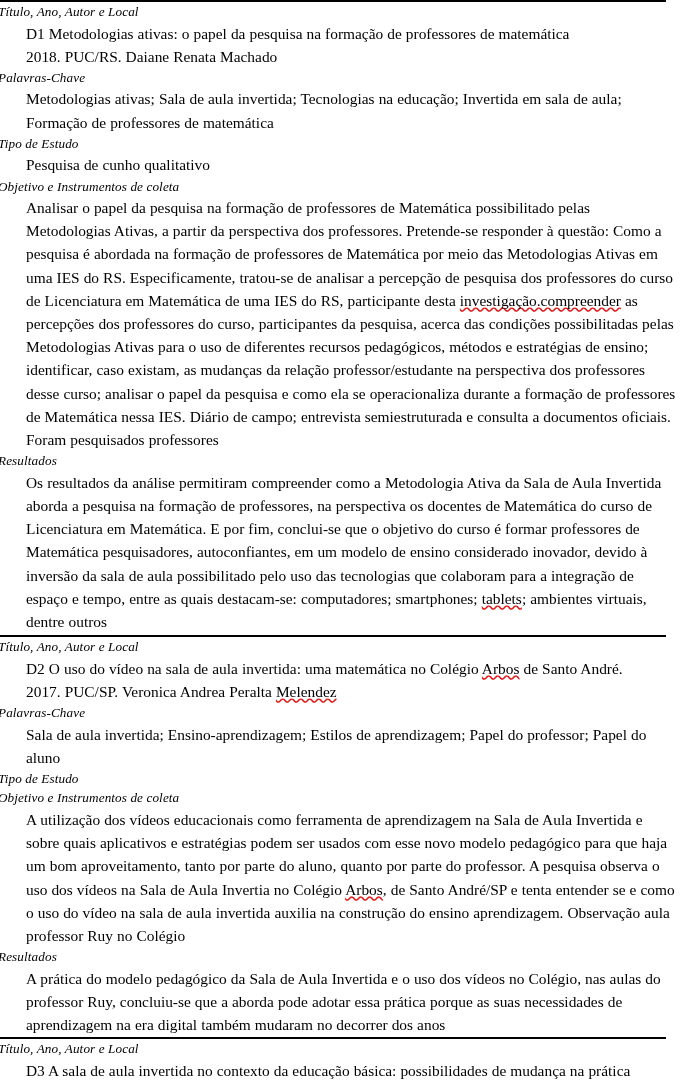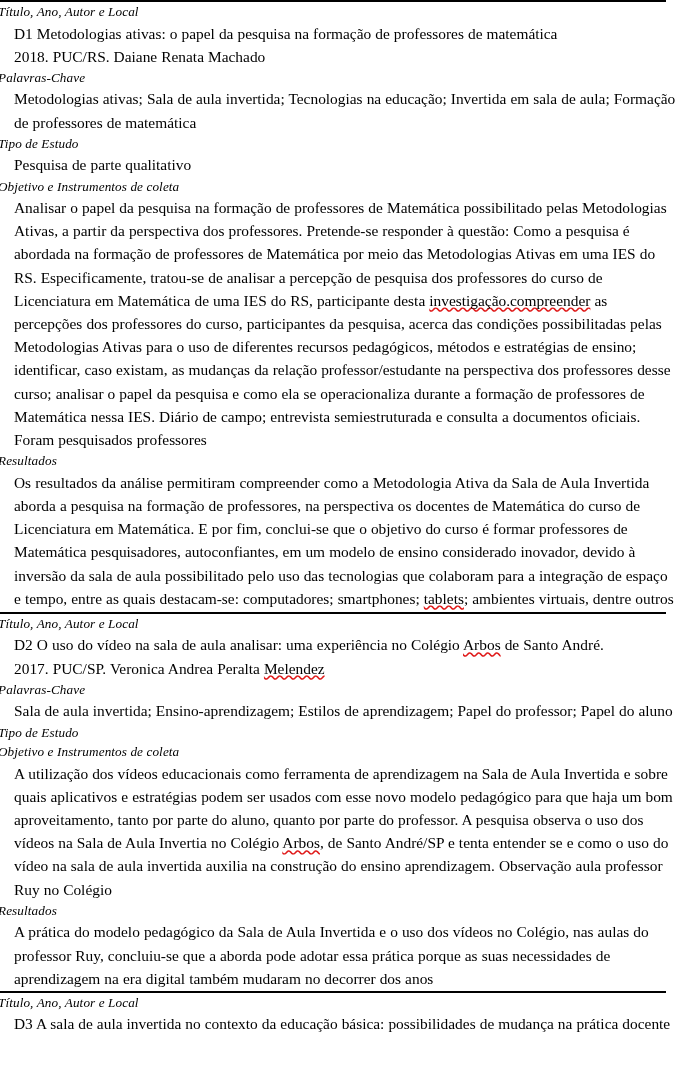--- a/index.html
+++ b/index.html
@@ -42,20 +42,21 @@
     white-space: nowrap;
     font-weight: normal;
   }
   .value {
     font-size: 15.4px;
     line-height: 23.2px;
     padding-left: 14px;
     padding-right: 16px;
     text-align: left;
     word-spacing: 0.2px;
+    margin-left: 12px;
   }
   .value p {
     margin: 0;
   }
   .sp {
     text-decoration: underline wavy #e01b1b;
     text-decoration-skip-ink: none;
     text-underline-offset: 1px;
   }
   .spacer-2 { height: 2px; }
@@ -81,21 +82,21 @@
     <div class="field">
       <div class="label">Palavras-Chave</div>
       <div class="value">
         <p>Metodologias ativas; Sala de aula invertida; Tecnologias na educação; Invertida em sala de aula; Formação de professores de matemática</p>
       </div>
     </div>
 
     <div class="field">
       <div class="label">Tipo de Estudo</div>
       <div class="value">
-        <p>Pesquisa de parte qualitativo</p>
+        <p>Pesquisa de cunho qualitativo</p>
       </div>
     </div>
 
     <div class="field">
       <div class="label">Objetivo e Instrumentos de coleta</div>
       <div class="value">
         <p><span>Analisar o papel da pesquisa na formação de professores de Matemática possibilitado pelas Metodologias Ativas, a partir da perspectiva dos professores. Pretende-se responder à questão: Como a pesquisa é abordada na formação de professores de Matemática por meio das Metodologias Ativas em uma IES do RS. Especificamente, tratou-se de analisar a percepção de pesquisa dos professores do curso de Licenciatura em Matemática de uma IES do RS, participante desta </span><span class="sp">investigação.compreender</span><span> as percepções dos professores do curso, participantes da pesquisa, acerca das condições possibilitadas pelas Metodologias Ativas para o uso de diferentes recursos pedagógicos, métodos e estratégias de ensino; identificar, caso existam, as mudanças da relação professor/estudante na perspectiva dos professores desse curso; analisar o papel da pesquisa e como ela se operacionaliza durante a formação de professores de Matemática nessa IES. Diário de campo; entrevista semiestruturada e consulta a documentos oficiais. Foram pesquisados professores</span></p>
       </div>
     </div>
 
@@ -109,21 +110,21 @@
   </div>
 
   <div class="spacer-2"></div>
   <div class="rule"></div>
 
   <div class="record">
 
     <div class="field">
       <div class="label">Título, Ano, Autor e Local</div>
       <div class="value">
-        <p><span>D2 O uso do vídeo na sala de aula analisar: uma experiência no Colégio </span><span class="sp">Arbos</span><span> de Santo André.</span></p>
+        <p><span>D2 O uso do vídeo na sala de aula invertida: uma matemática no Colégio </span><span class="sp">Arbos</span><span> de Santo André.</span></p>
         <p><span>2017. PUC/SP. Veronica Andrea Peralta </span><span class="sp">Melendez</span></p>
       </div>
     </div>
 
     <div class="field">
       <div class="label">Palavras-Chave</div>
       <div class="value">
         <p>Sala de aula invertida; Ensino-aprendizagem; Estilos de aprendizagem; Papel do professor; Papel do aluno</p>
       </div>
     </div>

